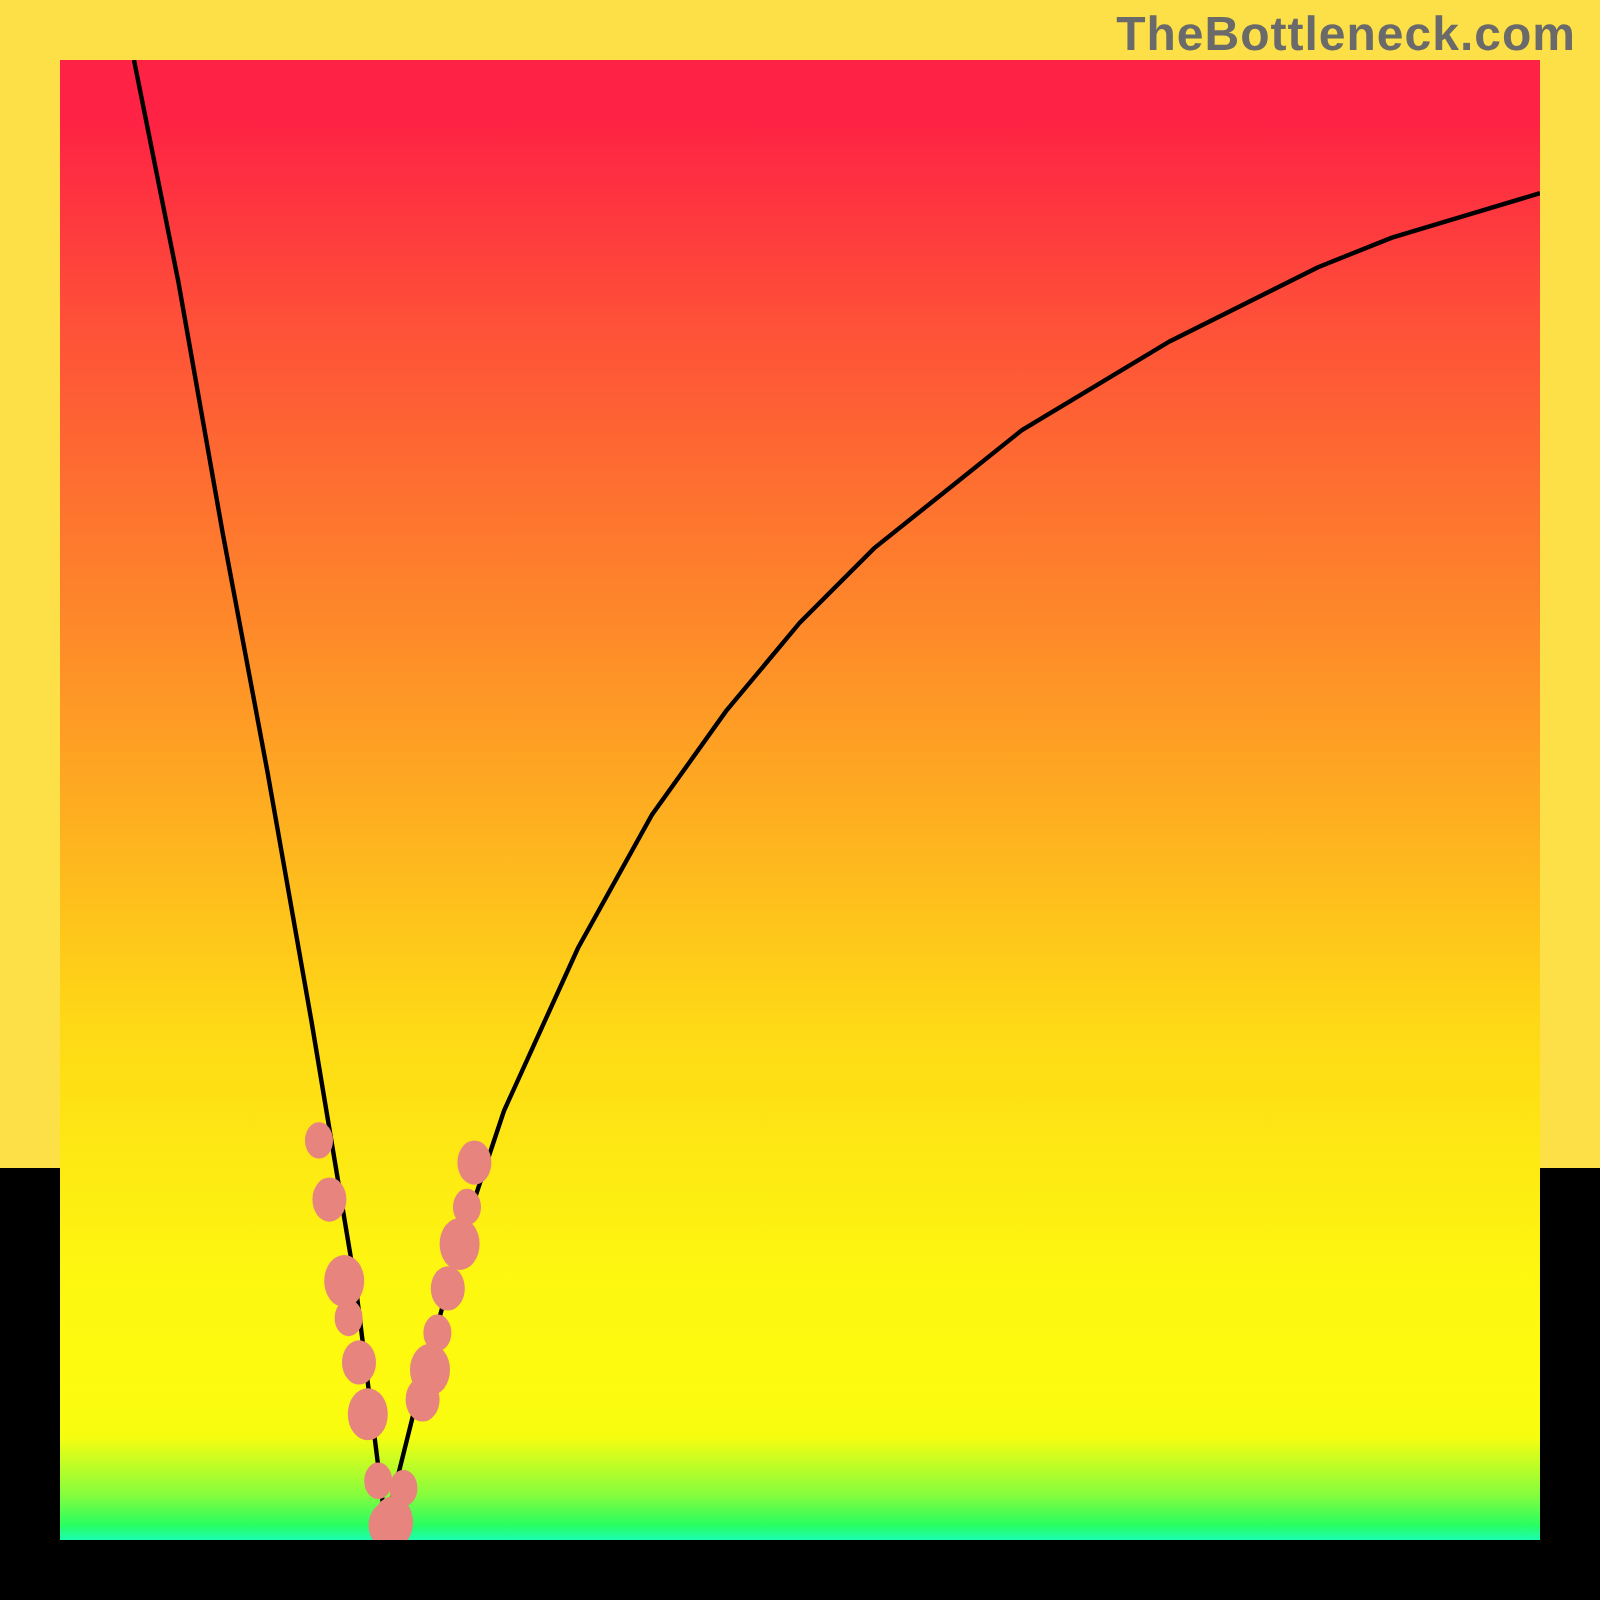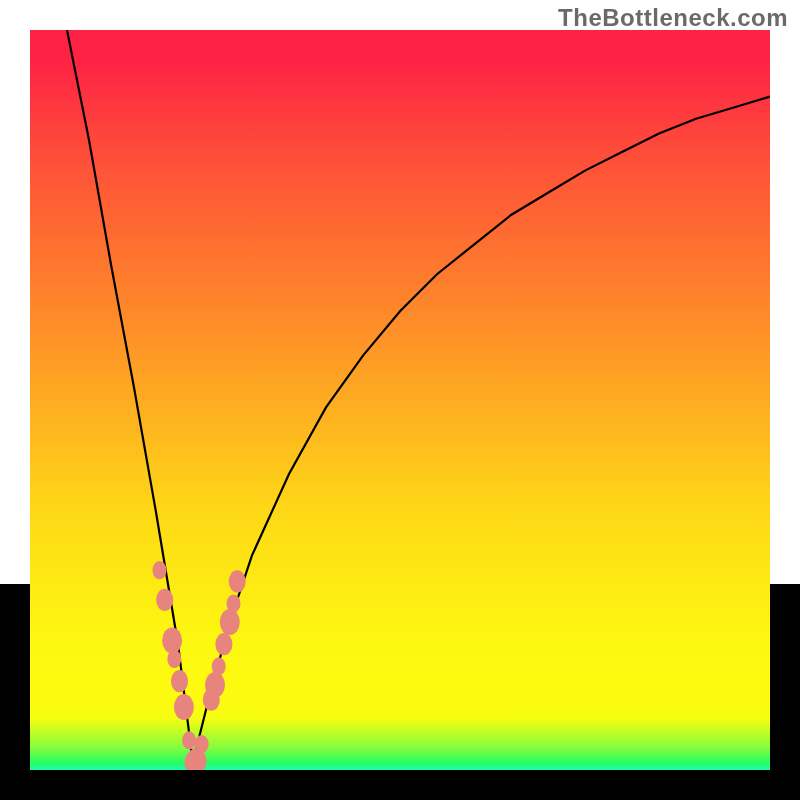--- a/index.html
+++ b/index.html
@@ -8,21 +8,21 @@
     width: 800px;
     height: 800px;
     overflow: hidden;
     background: #000000;
     font-family: Arial, Helvetica, sans-serif;
   }
   .outer {
     position: relative;
     width: 800px;
     height: 584px;
-    background: #ffffff;
+    background: #fde047;
   }
   .watermark {
     position: absolute;
     top: 4px;
     right: 12px;
     color: #6a6a6a;
     font-size: 24px;
     font-weight: 600;
     letter-spacing: 0.5px;
     z-index: 30;

